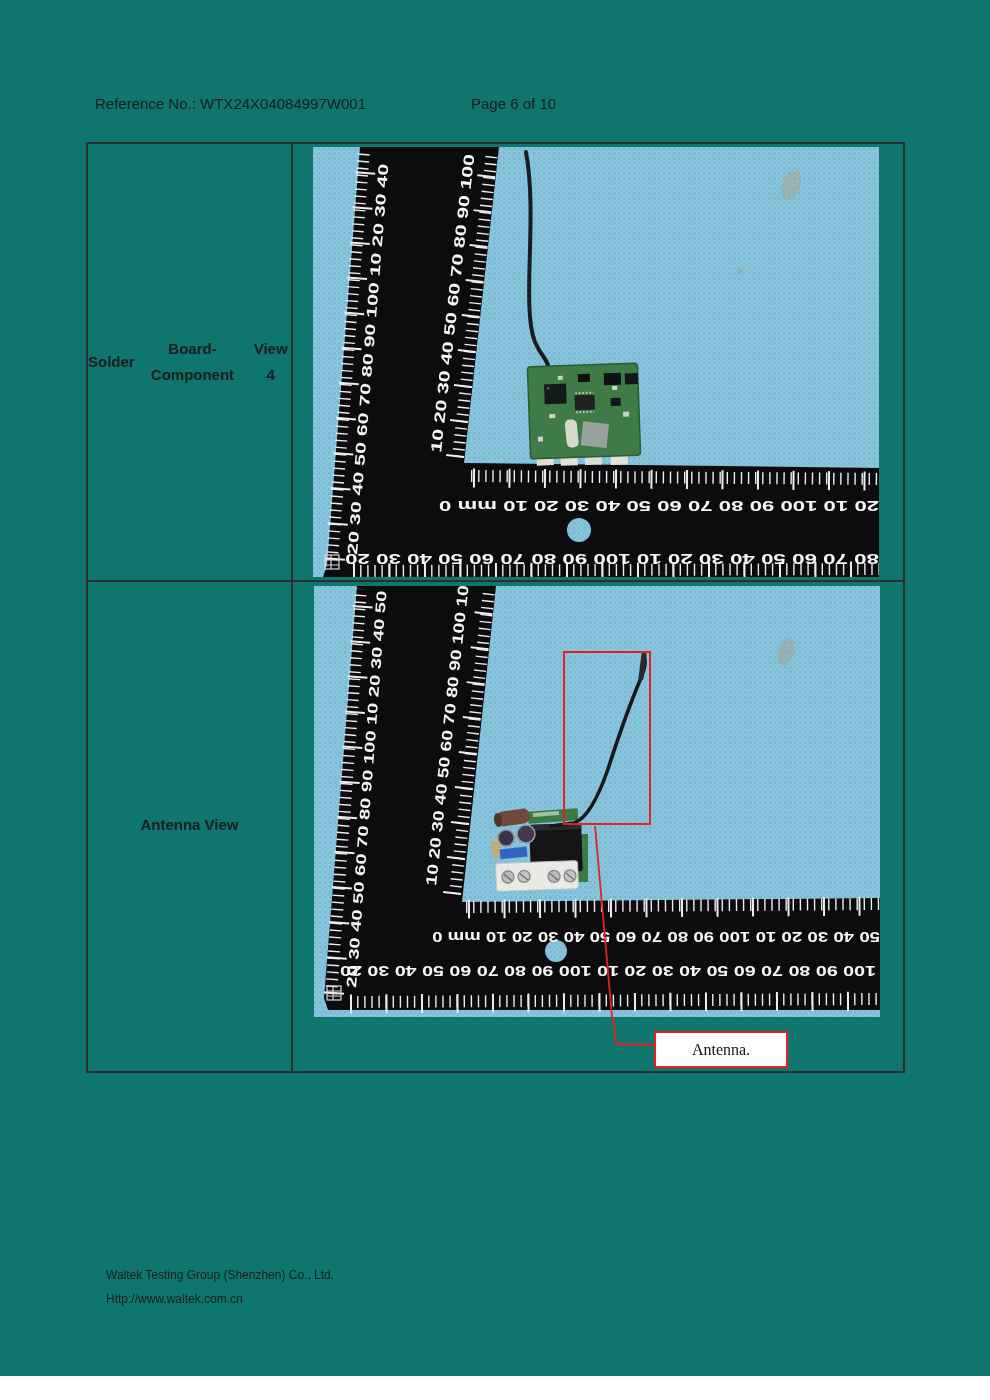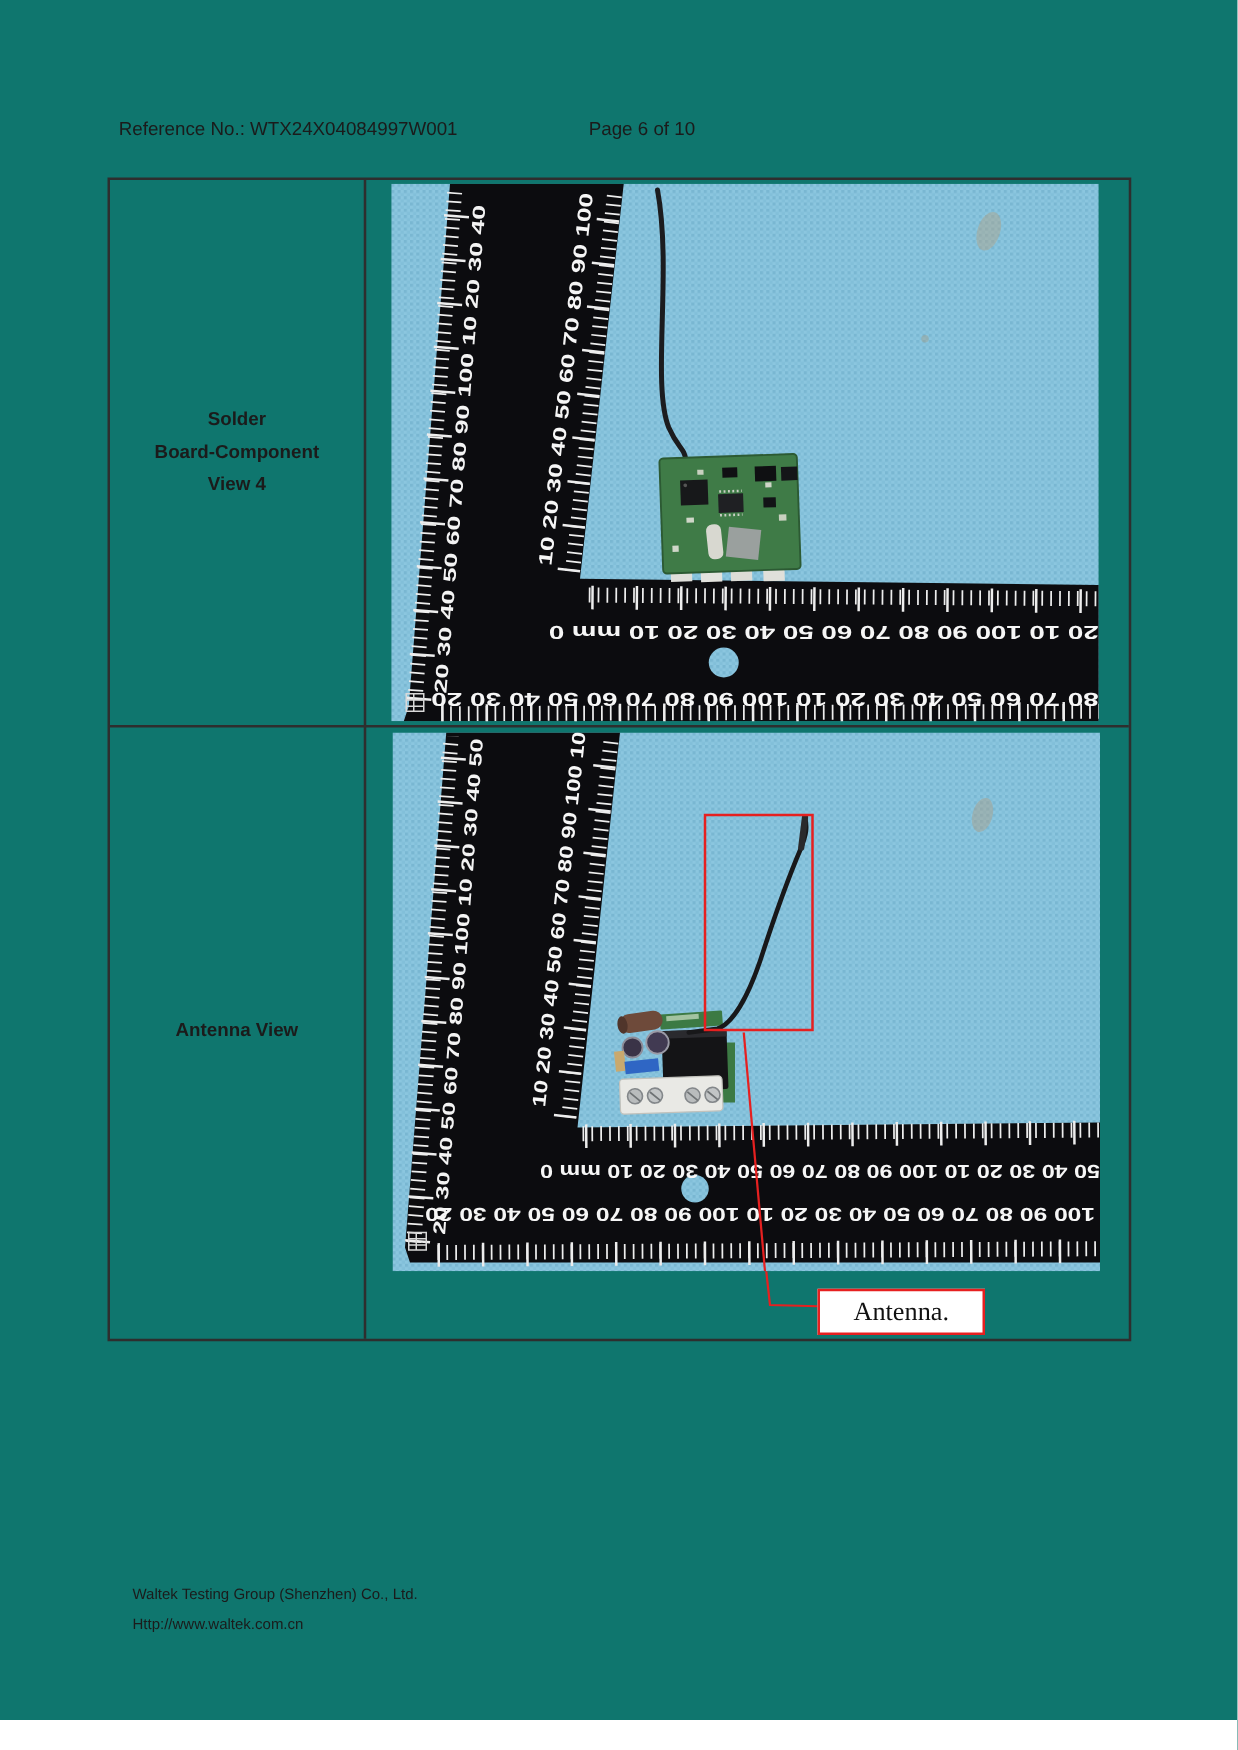--- a/index.html
+++ b/index.html
@@ -6,36 +6,36 @@
   .page{position:relative;width:990px;height:1376px;background:#0f766e;overflow:hidden;
         font-family:"Liberation Sans",sans-serif;color:#1b1b1b;}
   
   .hdr{position:absolute;top:95px;left:95px;width:810px;font-size:15px;}
   .hdr .ref{position:absolute;left:0;top:0;white-space:nowrap;}
   .hdr .pg{position:absolute;left:376px;top:0;white-space:nowrap;}
   
   .tbl{position:absolute;left:86px;top:142px;width:815px;height:927px;border:2px solid #2e2e2e;}
   .vdiv{position:absolute;left:203px;top:0;width:0;height:100%;border-left:2px solid #2e2e2e;}
   .hdiv{position:absolute;left:0;top:436px;width:100%;height:0;border-top:2px solid #2e2e2e;}
-  .labelcell{position:absolute;left:0;width:203px;display:flex;flex-direction:column;
+  .labelcell{position:absolute;left:0;width:203px;display:flex;
              align-items:center;justify-content:center;text-align:center;
              font-weight:bold;font-size:15px;line-height:26px;}
   .lc1{top:0;height:436px;}
   .lc2{top:436px;height:489px;}
   
   .photo1{position:absolute;left:313px;top:147px;width:566px;height:430px;}
   .photo2{position:absolute;left:314px;top:586px;width:566px;height:431px;}
   .rn  {font:700 14px "Liberation Sans",sans-serif;fill:#f3f3f3;}
   .rn2 {font:700 15px "Liberation Sans",sans-serif;fill:#f6f6f6;}
   .tick{stroke:#ededed;}
   
   .leader-svg{position:absolute;left:598px;top:1016px;width:70px;height:34px;}
   .ann-box{position:absolute;left:654px;top:1031px;width:130px;height:33px;
            border:2px solid #e62020;background:#fff;display:flex;align-items:center;justify-content:center;
-           font-family:"Liberation Serif",serif;font-size:21px;color:#111;}
+           font-family:"Liberation Serif",serif;font-size:16px;color:#111;}
   
   .ftr{position:absolute;left:106px;top:1263px;font-size:12px;line-height:24px;}
 </style>
 </head>
 <body>
 
 <div class="page">
 
   <div class="hdr">
     <span class="ref">Reference No.: WTX24X04084997W001</span>

